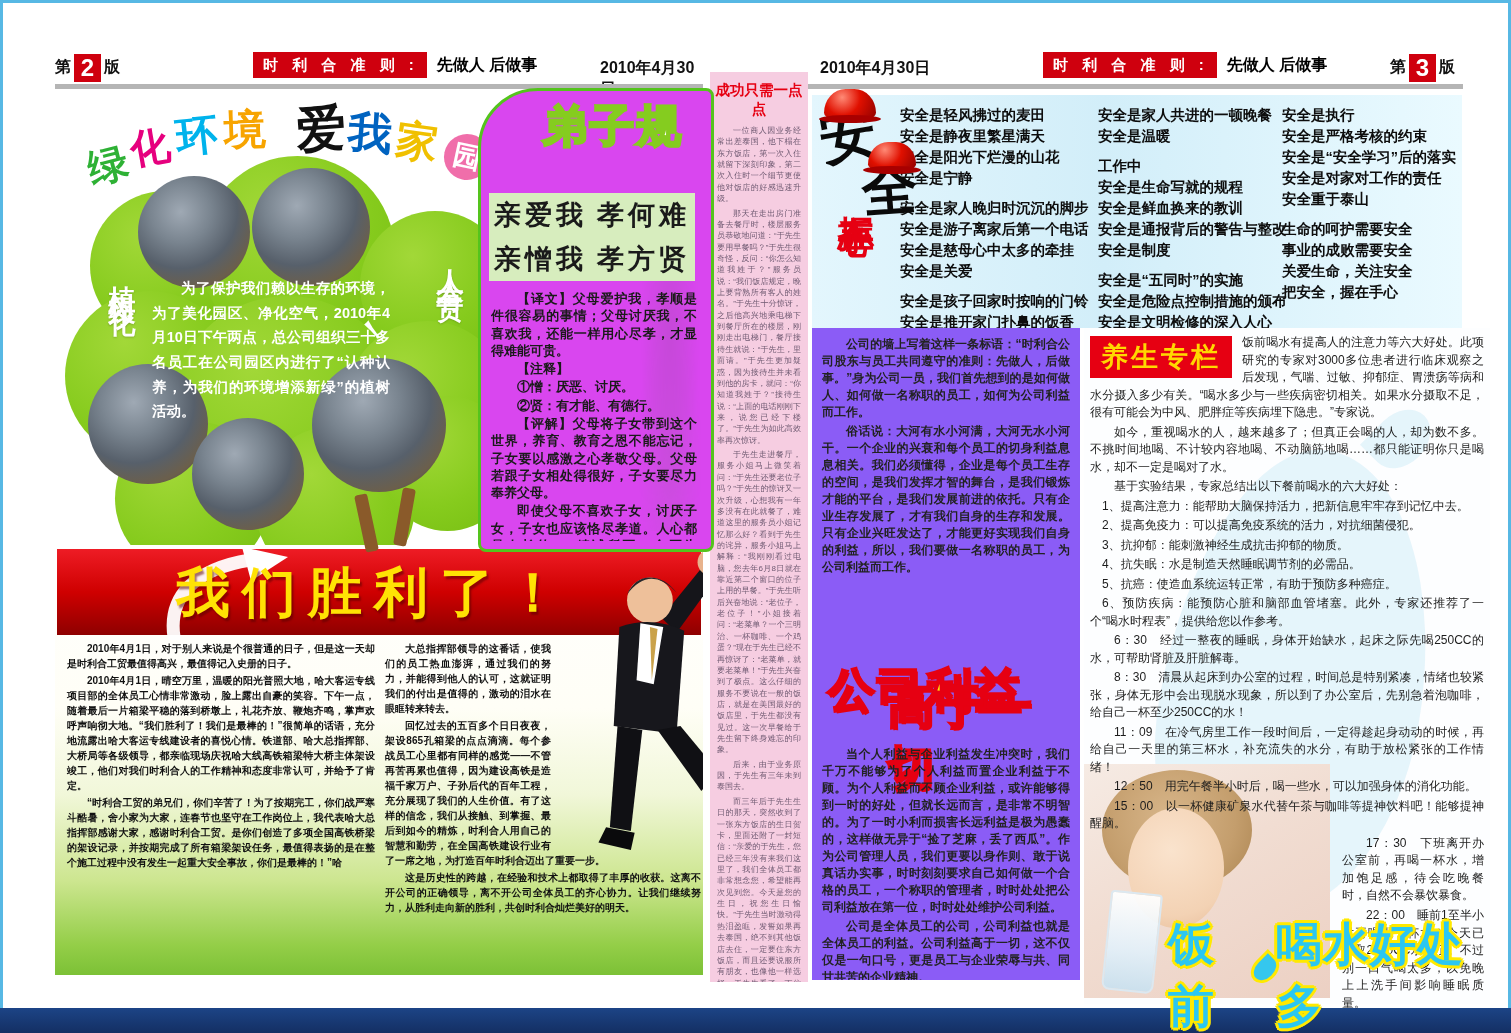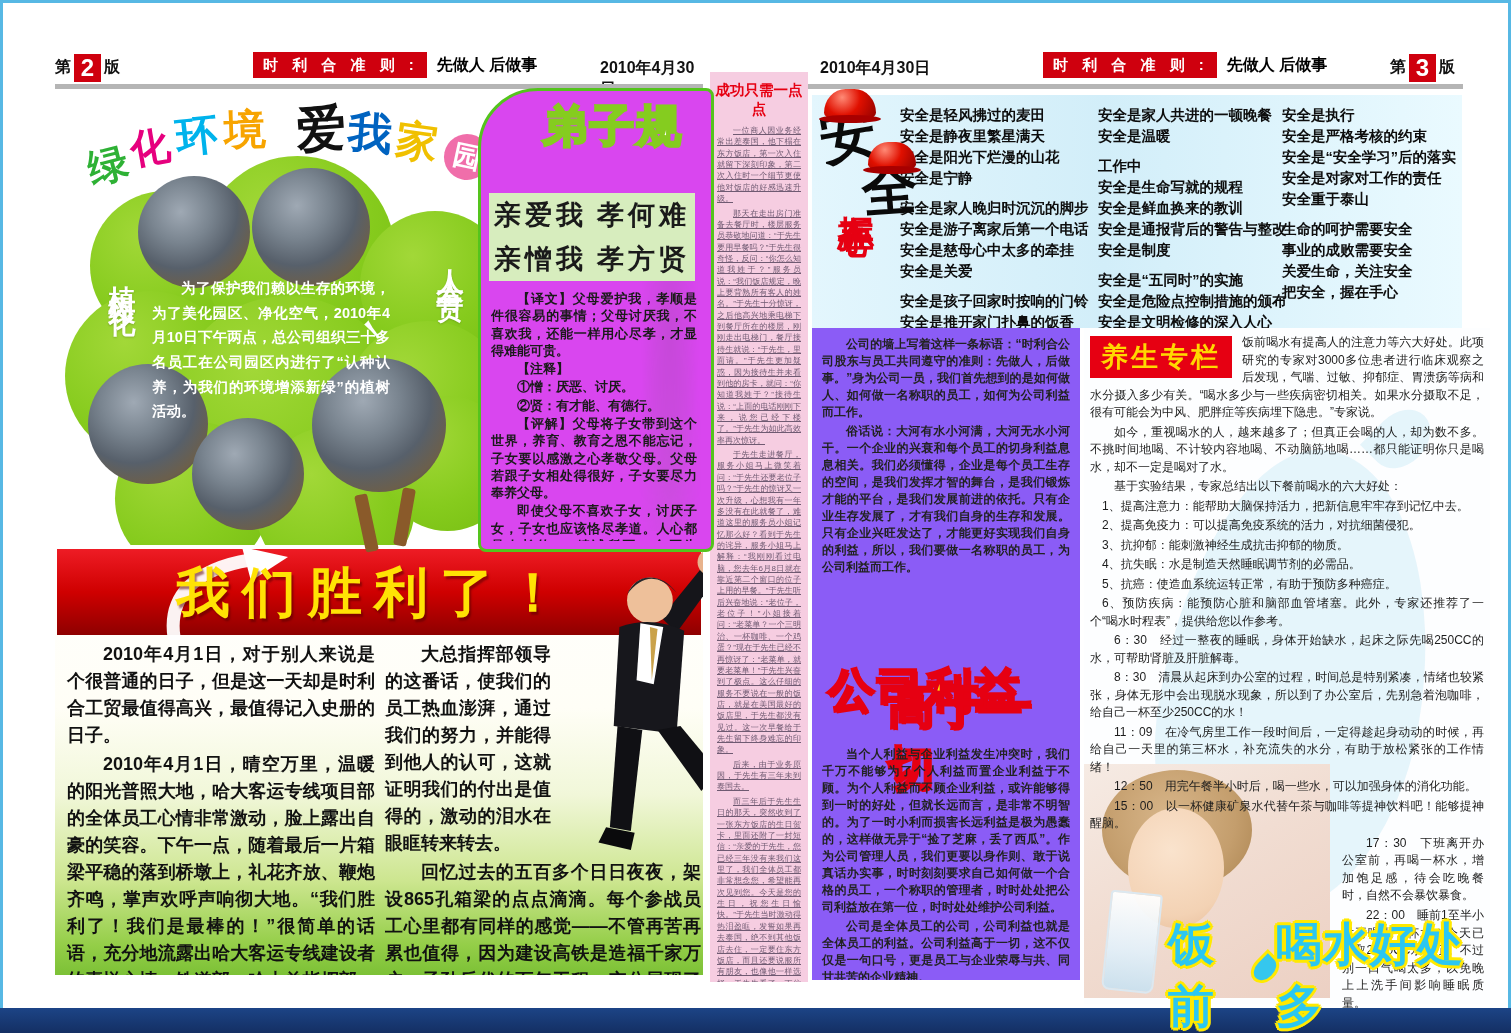--- a/index.html
+++ b/index.html
@@ -38,32 +38,32 @@
      font-size:27px;font-weight:800;color:#1a1a1a;letter-spacing:4px;}
   #dz-paras{position:absolute;left:10px;top:198px;width:206px;height:252px;overflow:hidden;}
   #dz-paras p{margin:1px 0;font-size:13px;line-height:1.33;font-weight:700;color:#1a1a1a;text-indent:2em;text-align:justify;}
   #lady-watermark{position:absolute;right:6px;top:190px;width:70px;height:250px;opacity:.14;
      background:radial-gradient(ellipse at 50% 20%,#555 0%,transparent 60%),
                 radial-gradient(ellipse at 50% 70%,#777 0%,transparent 65%);}
 
   
   #success{left:710px;top:72px;width:98px;height:910px;background:#f6cde1;overflow:hidden;}
   #success-title{margin:9px 4px 6px 4px;text-align:center;font-size:14.5px;font-weight:900;color:#e60012;}
-  #success-paras p{margin:3px 7px;font-size:8px;line-height:1.42;color:#6f5a72;text-indent:2em;text-align:justify;text-decoration:underline;}
+  #success-paras p{margin:3px 7px;font-size:8px;line-height:1.42;color:#6f5a72;text-indent:2em;text-align:justify;}
 
   
   #victory{left:55px;top:545px;width:648px;height:430px;overflow:hidden;
      background:linear-gradient(180deg,#ffffff 0%,#fffef6 38%,#f1f7d9 58%,#cde690 78%,#94ce48 93%,#7cc136 100%);}
   #banner{position:absolute;left:2px;top:4px;width:644px;height:86px;
      background:linear-gradient(180deg,#ee1c25 0%,#cf0000 50%,#8e0000 100%);}
   #banner-title{position:absolute;left:0;right:60px;top:0;height:86px;line-height:86px;text-align:center;
      font-size:54px;font-weight:900;color:#ffe204;letter-spacing:12px;text-indent:50px;
      text-shadow:2px 3px 2px rgba(90,0,0,.55);}
   .vcol{position:absolute;top:96px;}
-  .vcol p{margin:0 0 2px 0;font-size:18px;font-weight:700;line-height:1.5;color:#111;
+  .vcol p{margin:0 0 2px 0;font-size:10px;font-weight:700;line-height:1.5;color:#111;
           text-indent:2em;text-align:justify;}
   #man-spacer{float:right;width:150px;height:205px;}
 
   
   #safety{left:812px;top:95px;width:650px;height:233px;
      background:linear-gradient(90deg,#e3f6fd 0%,#d2eef9 45%,#eafaff 100%);}
   .helmet{position:absolute;z-index:3;background:radial-gradient(circle at 35% 28%,#ff8a76 0%,#e01000 45%,#8e0000 100%);
      border-radius:50% 50% 22% 22% / 95% 95% 25% 25%;}
   .helmet:after{content:"";position:absolute;left:-5px;right:-5px;bottom:-4px;height:8px;
      background:#a80000;border-radius:50%;}

